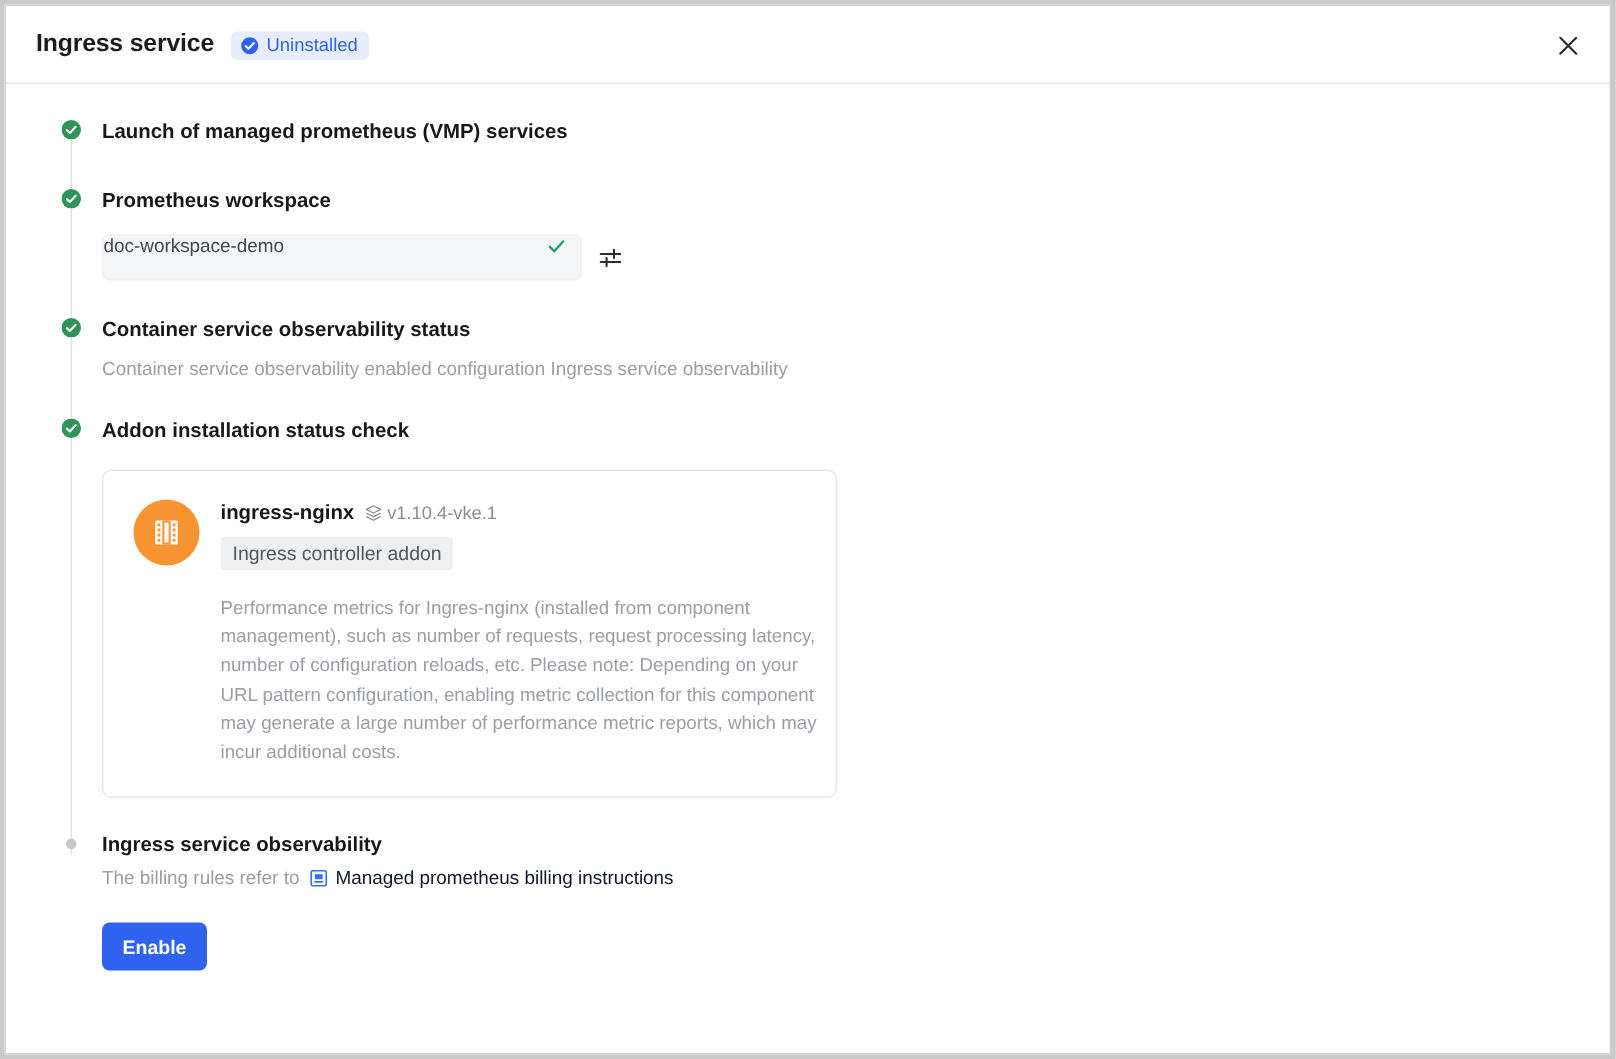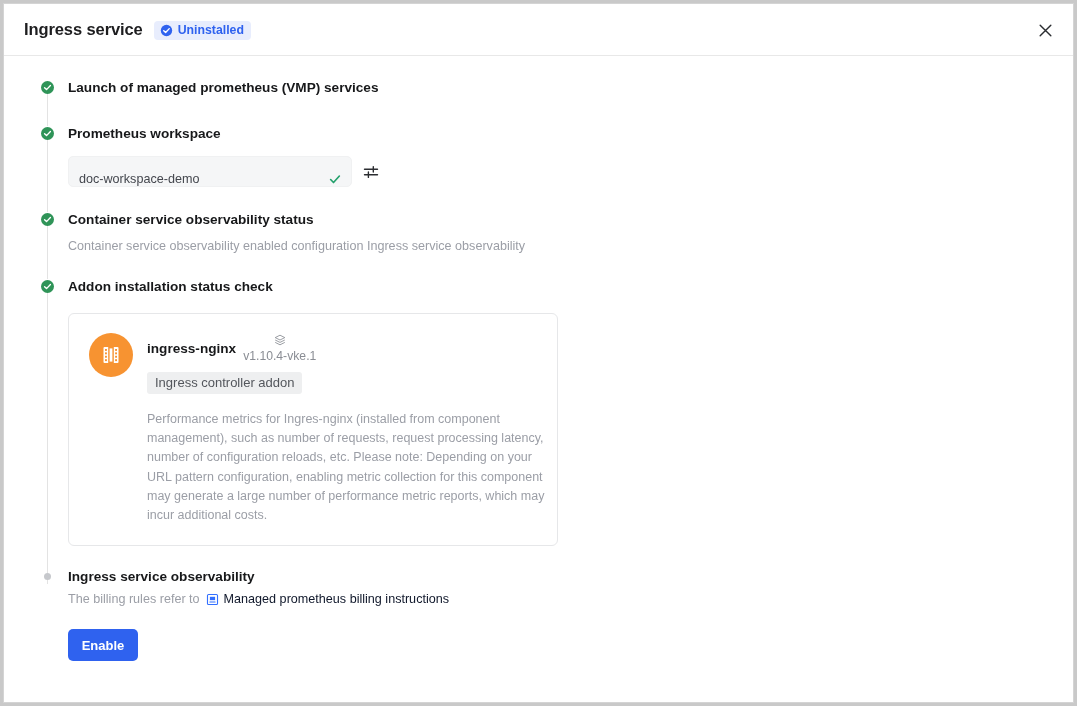--- a/index.html
+++ b/index.html
@@ -41,21 +41,21 @@
   .status-badge {
     margin-left: 11px;
     display: inline-flex;
     align-items: center;
     gap: 5px;
     background: #e8edfd;
     border-radius: 4px;
     padding: 3px 7px 3px 6px;
     font-size: 12.3px;
     color: #2f62ef;
-    font-weight: 700;
+    font-weight: 400;
     position: relative;
     top: 1px;
   }
   .badge-label { line-height: 1; }
 
   .close-button {
     position: absolute;
     right: 14px;
     top: 12px;
     width: 28px;
@@ -134,28 +134,28 @@
   .gap-4 { height: 21px; }
 
   
   .select-row {
     display: flex;
     align-items: center;
     gap: 9px;
     margin-top: 13px;
   }
   .select-field {
-    width: 284px;
+    width: 320px;
     height: 31px;
     background: #f5f6f7;
     border: 1px solid #f0f1f2;
     border-radius: 5px;
     display: flex;
-    align-items: flex-end;
-    padding: 0 9px 0 10px;
+    align-items: flex-start;
+    padding: 0 9px 0 0;
     cursor: pointer;
   }
   .select-value {
     flex: 1;
     font-size: 12.6px;
     color: #43464d;
   }
   .filter-icon-button {
     width: 20px;
     height: 20px;
@@ -200,21 +200,20 @@
     font-size: 13.6px;
     font-weight: bold;
     color: #17181a;
   }
   .addon-version {
     display: inline-flex;
     align-items: center;
     gap: 3px;
     font-size: 12.2px;
     color: #8a8d94;
-    flex-direction: column;
   }
   .addon-tag {
     display: inline-block;
     margin-top: 9px;
     background: #eeeff0;
     border-radius: 3px;
     padding: 4px 8px;
     font-size: 13px;
     color: #53565c;
     line-height: 14px;

